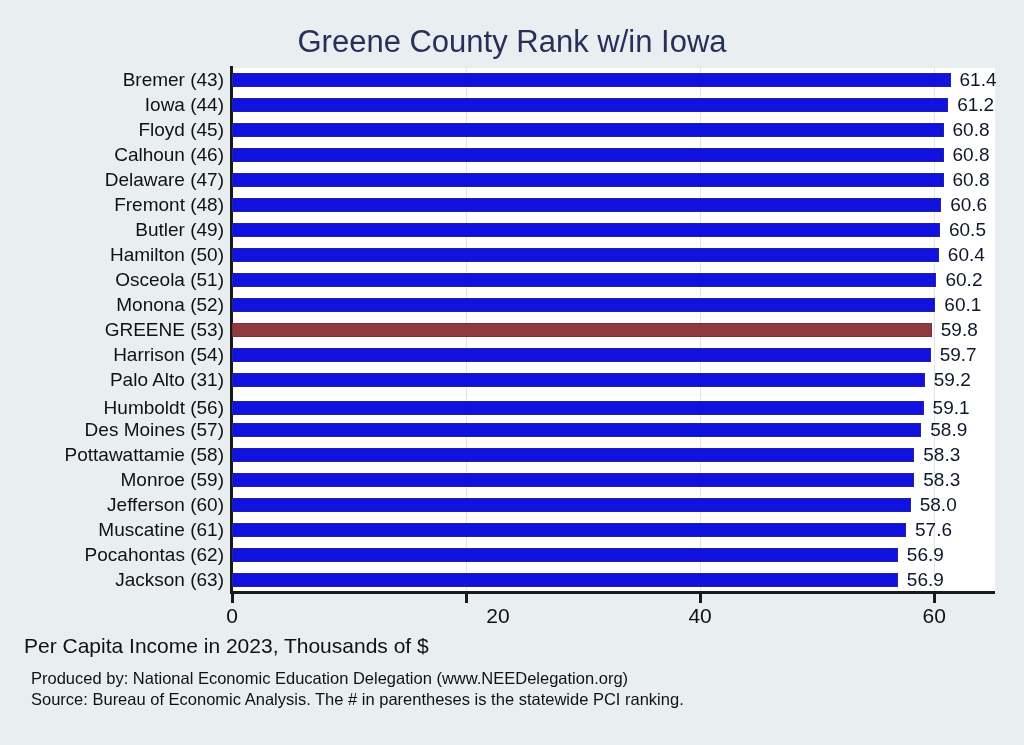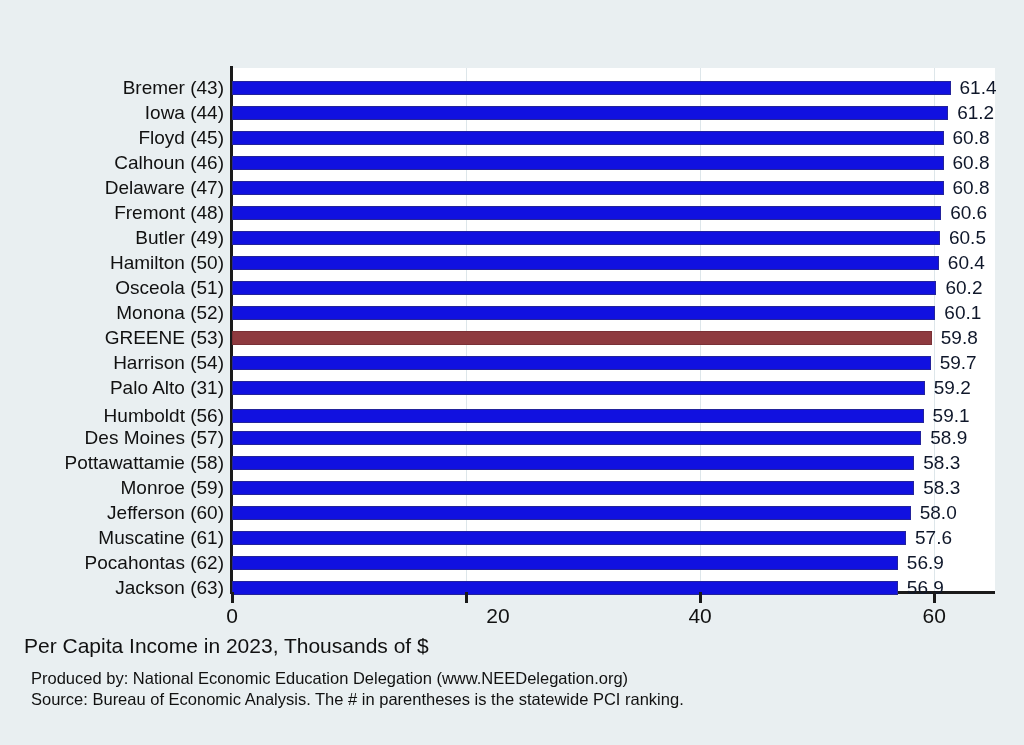--- a/index.html
+++ b/index.html
@@ -69,21 +69,20 @@
     background: #dde6ea;
   }
 
   
   .rows {
     position: absolute;
     left: 0;
     top: 68px;
     width: 1024px;
     height: 524px;
-    margin-top: 8px;
   }
   .row {
     position: absolute;
     left: 0;
     width: 1024px;
     height: 23.8px;
   }
   .row-label {
     position: absolute;
     right: 792px;   
@@ -156,20 +155,21 @@
     line-height: 21px;
     white-space: nowrap;
   }
   .footer div { white-space: nowrap; }
 </style>
 </head>
 <body>
 
 <div id="chart-root">
 
+  <div class="chart-title">Greene County Rank w/in Iowa</div>
 
   <div class="plot-area"></div>
 
   <div id="gridlines">
       <div class="gridline" style="left: 466.049px;"></div>
       <div class="gridline" style="left: 700.098px;"></div>
       <div class="gridline" style="left: 934.147px;"></div>
     </div>
 
   <div class="axis-line-y"></div>

